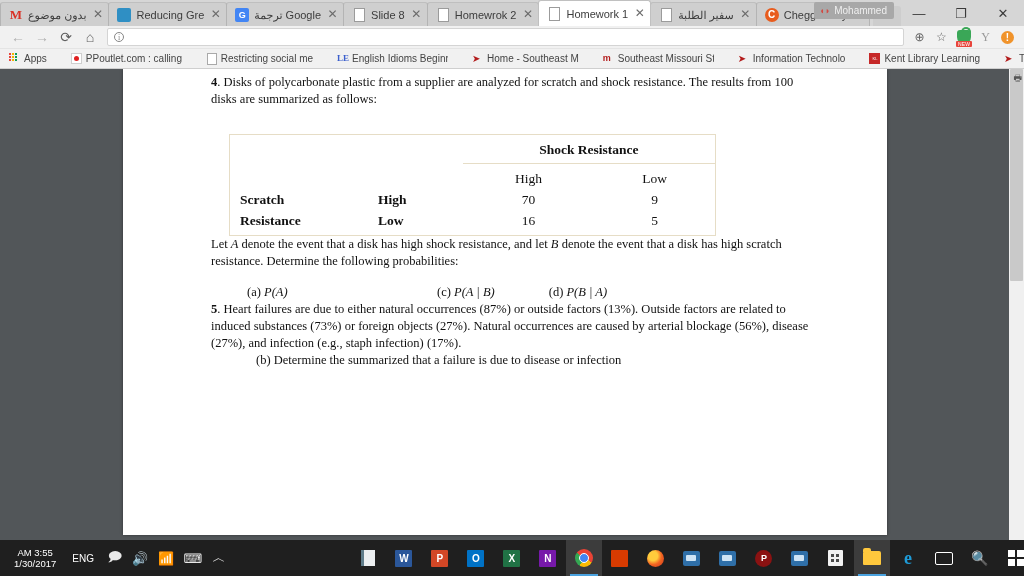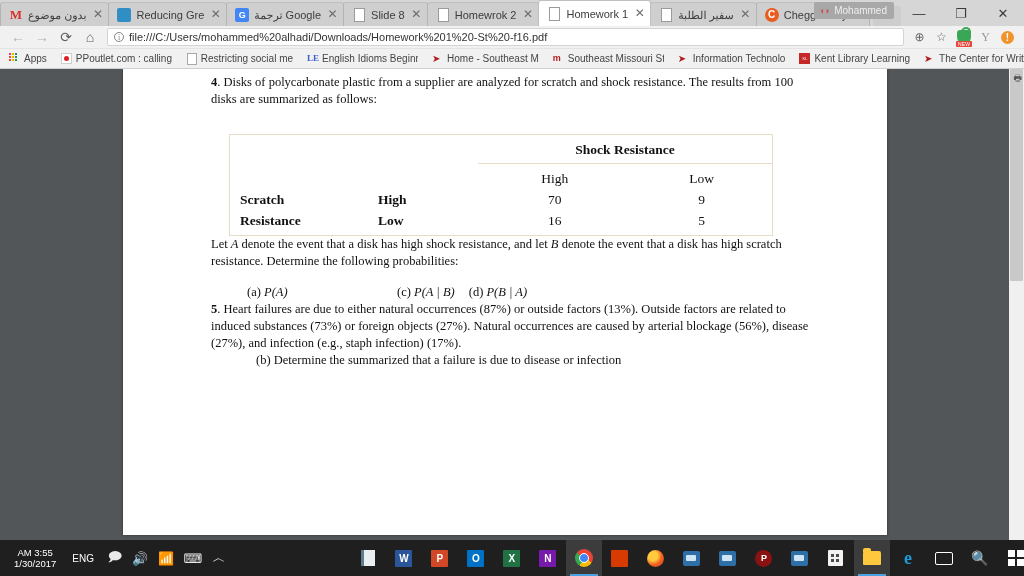--- a/index.html
+++ b/index.html
@@ -102,21 +102,21 @@
   .newbadge {
     position: absolute; bottom: 1px; left: 3px; background: #e8453c; color: #fff;
     font-size: 5px; padding: 0 2px; border-radius: 1px; letter-spacing: .2px;
   }
   .ext-y { color: #9a9a9a; font-size: 12px; font-family: "Liberation Serif", serif; }
   .ext-orange { width: 13px; height: 13px; background: #f0932b; border-radius: 50%; color: #fff; font-size: 10px; font-weight: bold; text-align: center; line-height: 13px; }
 
   
   .bookmarks {
     height: 20px; background: #f1f1f1; display: flex; align-items: center;
-    padding: 0 4px; gap: 4px; border-bottom: 1px solid #cfcfcf; overflow: hidden;
+    padding: 0 4px; gap: 14px; border-bottom: 1px solid #cfcfcf; overflow: hidden;
   }
   .bmk {
     display: flex; align-items: center; gap: 4px; padding: 1px 5px;
     font-size: 10px; color: #444; white-space: nowrap; flex: 0 0 auto;
   }
   .bmk .bmklabel { max-width: 96px; overflow: hidden; display: inline-block; white-space: nowrap; }
   .bico { width: 11px; height: 11px; flex: 0 0 auto; position: relative; }
   .bico-apps { display: grid; grid-template-columns: repeat(3,2px); grid-template-rows: repeat(3,2px); gap: 1px; }
   .bico-apps i { background: #5b8ede; display: block; width: 2px; height: 2px; }
   .bico-apps i:nth-child(3n+1) { background: #e8453c; }
@@ -145,38 +145,38 @@
 
   
   .doc {
     position: absolute; left: 88px; top: 5px; width: 620px;
     font-family: "Liberation Serif", serif; color: #111; font-size: 12.5px; line-height: 17px;
   }
   .doc p { margin: 0; }
   .qnum { font-weight: bold; }
   .para-4 { width: 600px; }
   .tablewrap {
-    margin: 26px 0 0 18px; width: 544px; border: 1px solid #e6ddc6; background: #fff;
+    margin: 26px 0 0 18px; width: 487px; border: 1px solid #e6ddc6; background: #fff;
   }
   table.ptable { width: 100%; border-collapse: collapse; font-family: "Liberation Serif", serif; }
   table.ptable td { padding: 2px 0; font-size: 13.5px; }
   .th-shock {
     text-align: center; font-weight: bold; font-size: 14px; padding: 6px 0 5px 0 !important;
     border-bottom: 1px solid #e6ddc6;
   }
   .spacer-cell { width: 140px; }
   .sub-hdr { text-align: center; }
   .val { text-align: center; }
   .rowlabel { padding-left: 10px !important; font-weight: bold; }
   .rowsub { padding-left: 8px !important; font-weight: bold; }
   .ptable tr.r-last td { padding-bottom: 6px !important; }
   .ptable tr.r-sub td { padding-top: 6px !important; }
 
   .para-let { margin-top: 33px; width: 600px; }
-  .probline { margin-top: 14px; padding-left: 36px; display: flex; }
+  .probline { margin-top: 14px; padding-left: 36px; display: flex; gap: 40px; }
   .probline span.slotA { width: 150px; }
   .probline span.slotB { width: 190px; }
   .probline span.slotC { margin-right: 14px; }
   .ital { font-style: italic; }
   .para-5 { margin-top: 16px; width: 600px; }
   .sub-a { margin-top: 0px; padding-left: 45px; }
 
   
   .taskbar {
     position: absolute; left: 0; top: 540px; width: 1024px; height: 36px;
@@ -302,21 +302,20 @@
   </div>
 
   <div class="toolbar">
     <div class="navbtn">←</div>
     <div class="navbtn">→</div>
     <div class="navbtn enabled">⟳</div>
     <div class="navbtn enabled">⌂</div>
 
     <div class="omnibox">
       <span class="infoico">i</span>
-      <span>file:///C:/Users/mohammed%20alhadi/Downloads/Homework%201%20-St%20-f16.pdf</span>
     </div>
 
     <div class="tb-right">
       <div class="tbicon">⊕</div>
       <div class="tbicon">☆</div>
       <div class="tbicon">
         <span class="ext-green"></span>
         <span class="newbadge">NEW</span>
       </div>
       <div class="tbicon ext-y">Y</div>

